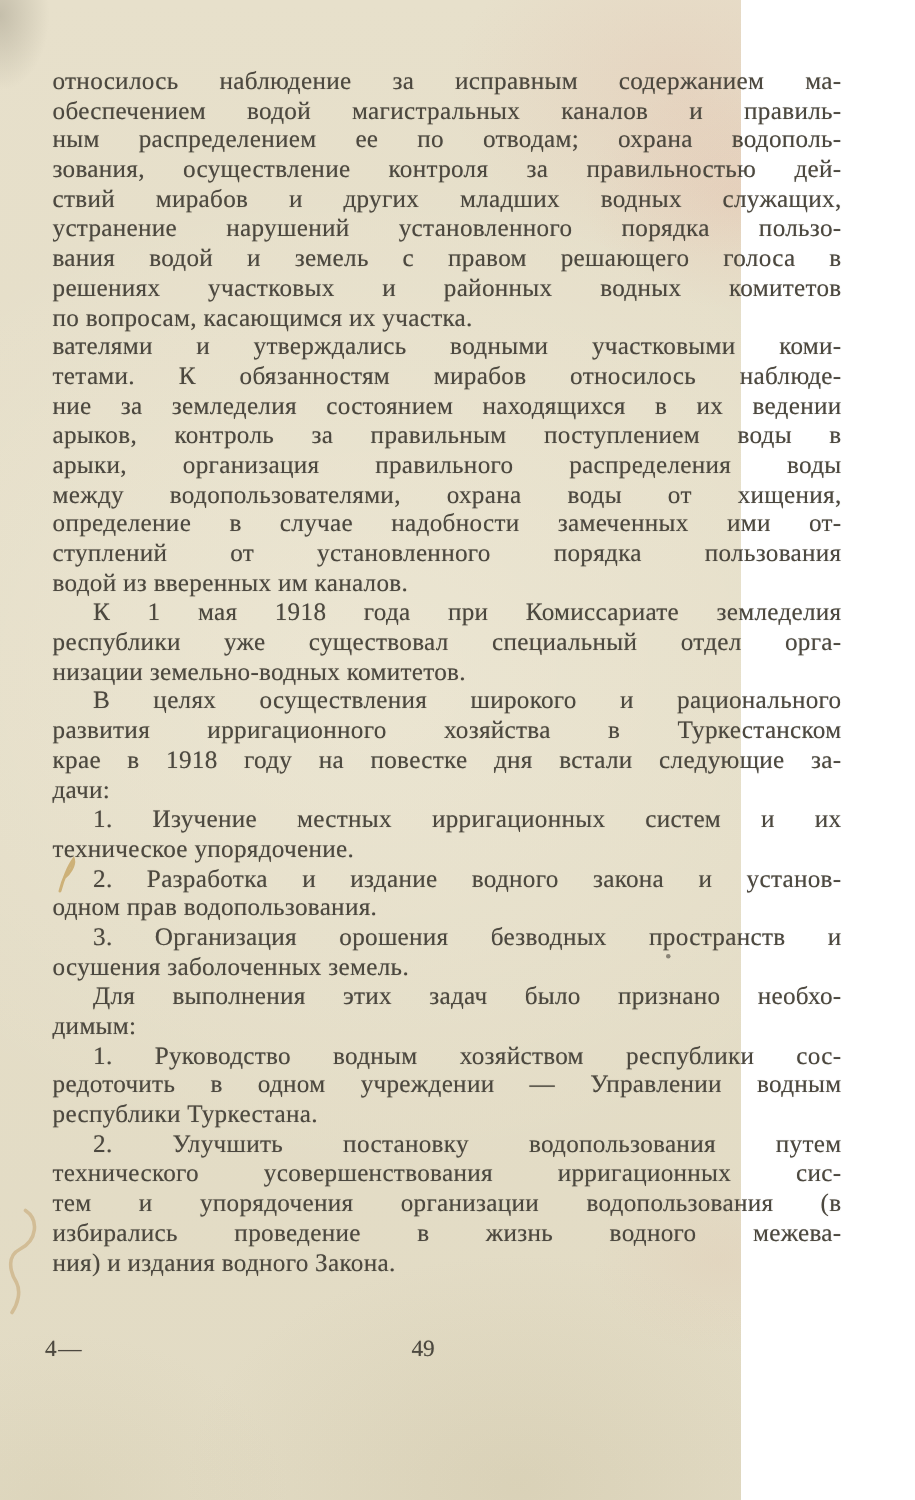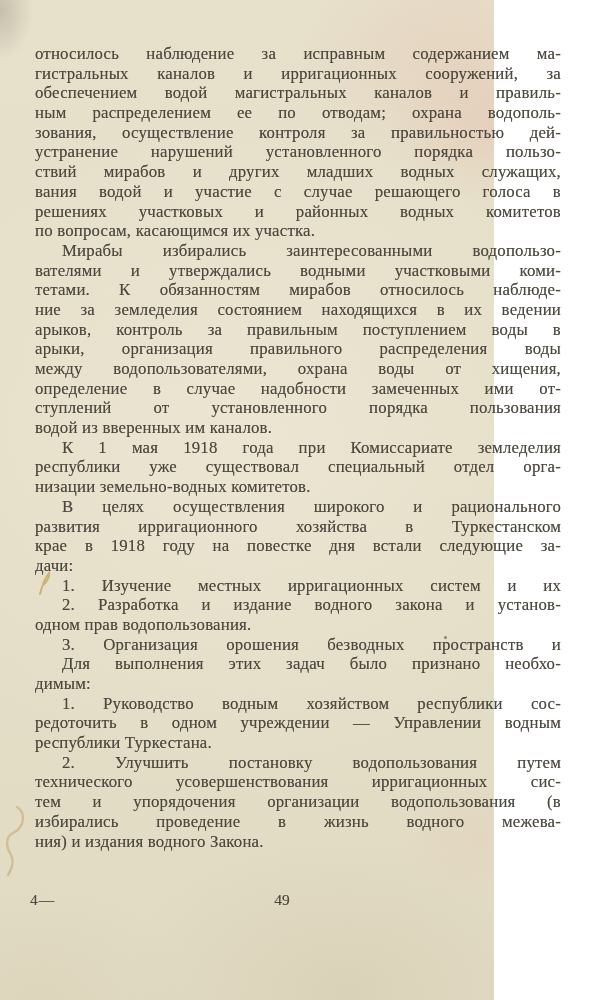--- a/index.html
+++ b/index.html
@@ -93,32 +93,30 @@
   }
 </style>
 </head>
 <body>
 
 <div class="scan-page" style="--paper-top: #e7e0cb; --paper-bottom: #e2dbc4; --ink: #4c483f;">
 
   <div class="text-block">
       <div class="para">
         <div class="line">относилось наблюдение за исправным содержанием ма-</div>
-        <div class="line">гистральных каналов и ирригационных сооружений, за</div>
         <div class="line">обеспечением водой магистральных каналов и правиль-</div>
         <div class="line">ным распределением ее по отводам; охрана водополь-</div>
         <div class="line">зования, осуществление контроля за правильностью дей-</div>
+        <div class="line">ствий мирабов и других младших водных служащих,</div>
         <div class="line">устранение нарушений установленного порядка пользо-</div>
-        <div class="line">ствий мирабов и других младших водных служащих,</div>
-        <div class="line">вания водой и участие с случае решающего голоса в</div>
+        <div class="line">вания водой и земель с правом решающего голоса в</div>
         <div class="line">решениях участковых и районных водных комитетов</div>
         <div class="line last">по вопросам, касающимся их участка.</div>
       </div>
       <div class="para">
-        <div class="line first">Мирабы избирались заинтересованными водопользо-</div>
         <div class="line">вателями и утверждались водными участковыми коми-</div>
         <div class="line">тетами. К обязанностям мирабов относилось наблюде-</div>
         <div class="line">ние за земледелия состоянием находящихся в их ведении</div>
         <div class="line">арыков, контроль за правильным поступлением воды в</div>
         <div class="line">арыки, организация правильного распределения воды</div>
         <div class="line">между водопользователями, охрана воды от хищения,</div>
         <div class="line">определение в случае надобности замеченных ими от-</div>
         <div class="line">ступлений от установленного порядка пользования</div>
         <div class="line last">водой из вверенных им каналов.</div>
       </div>
@@ -128,27 +126,29 @@
         <div class="line last">низации земельно-водных комитетов.</div>
       </div>
       <div class="para">
         <div class="line first">В целях осуществления широкого и рационального</div>
         <div class="line">развития ирригационного хозяйства в Туркестанском</div>
         <div class="line">крае в 1918 году на повестке дня встали следующие за-</div>
         <div class="line last">дачи:</div>
       </div>
       <div class="para">
         <div class="line first">1. Изучение местных ирригационных систем и их</div>
+        <div class="line last">техническое упорядочение.</div>
       </div>
       <div class="para">
         <div class="line first">2. Разработка и издание водного закона и установ-</div>
         <div class="line last">одном прав водопользования.</div>
       </div>
       <div class="para">
         <div class="line first">3. Организация орошения безводных пространств и</div>
+        <div class="line last">осушения заболоченных земель.</div>
       </div>
       <div class="para">
         <div class="line first">Для выполнения этих задач было признано необхо-</div>
         <div class="line last">димым:</div>
       </div>
       <div class="para">
         <div class="line first">1. Руководство водным хозяйством республики сос-</div>
         <div class="line">редоточить в одном учреждении — Управлении водным</div>
         <div class="line last">республики Туркестана.</div>
       </div>

